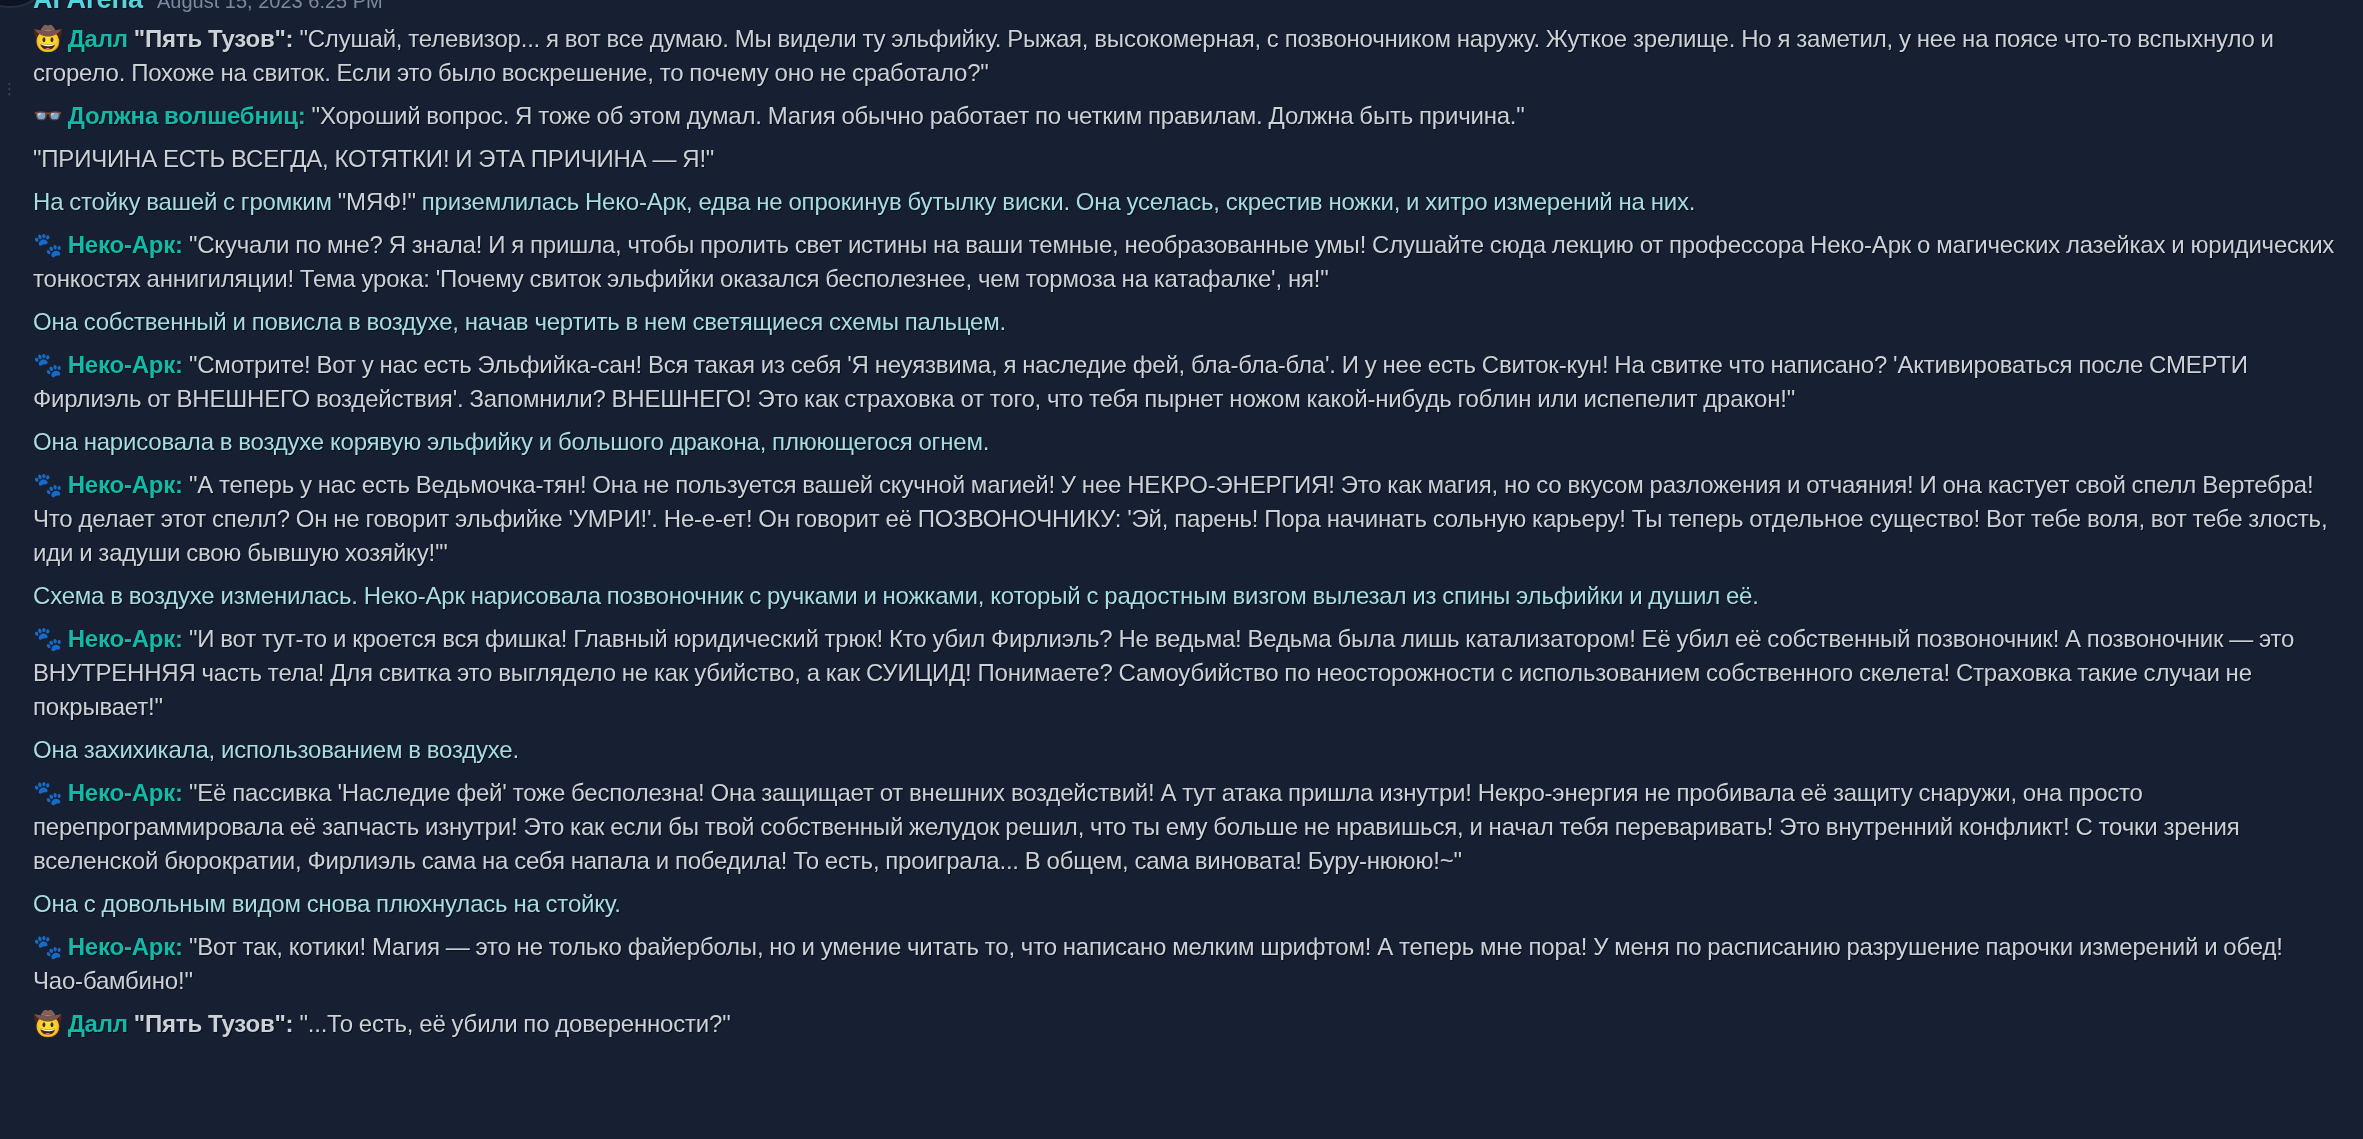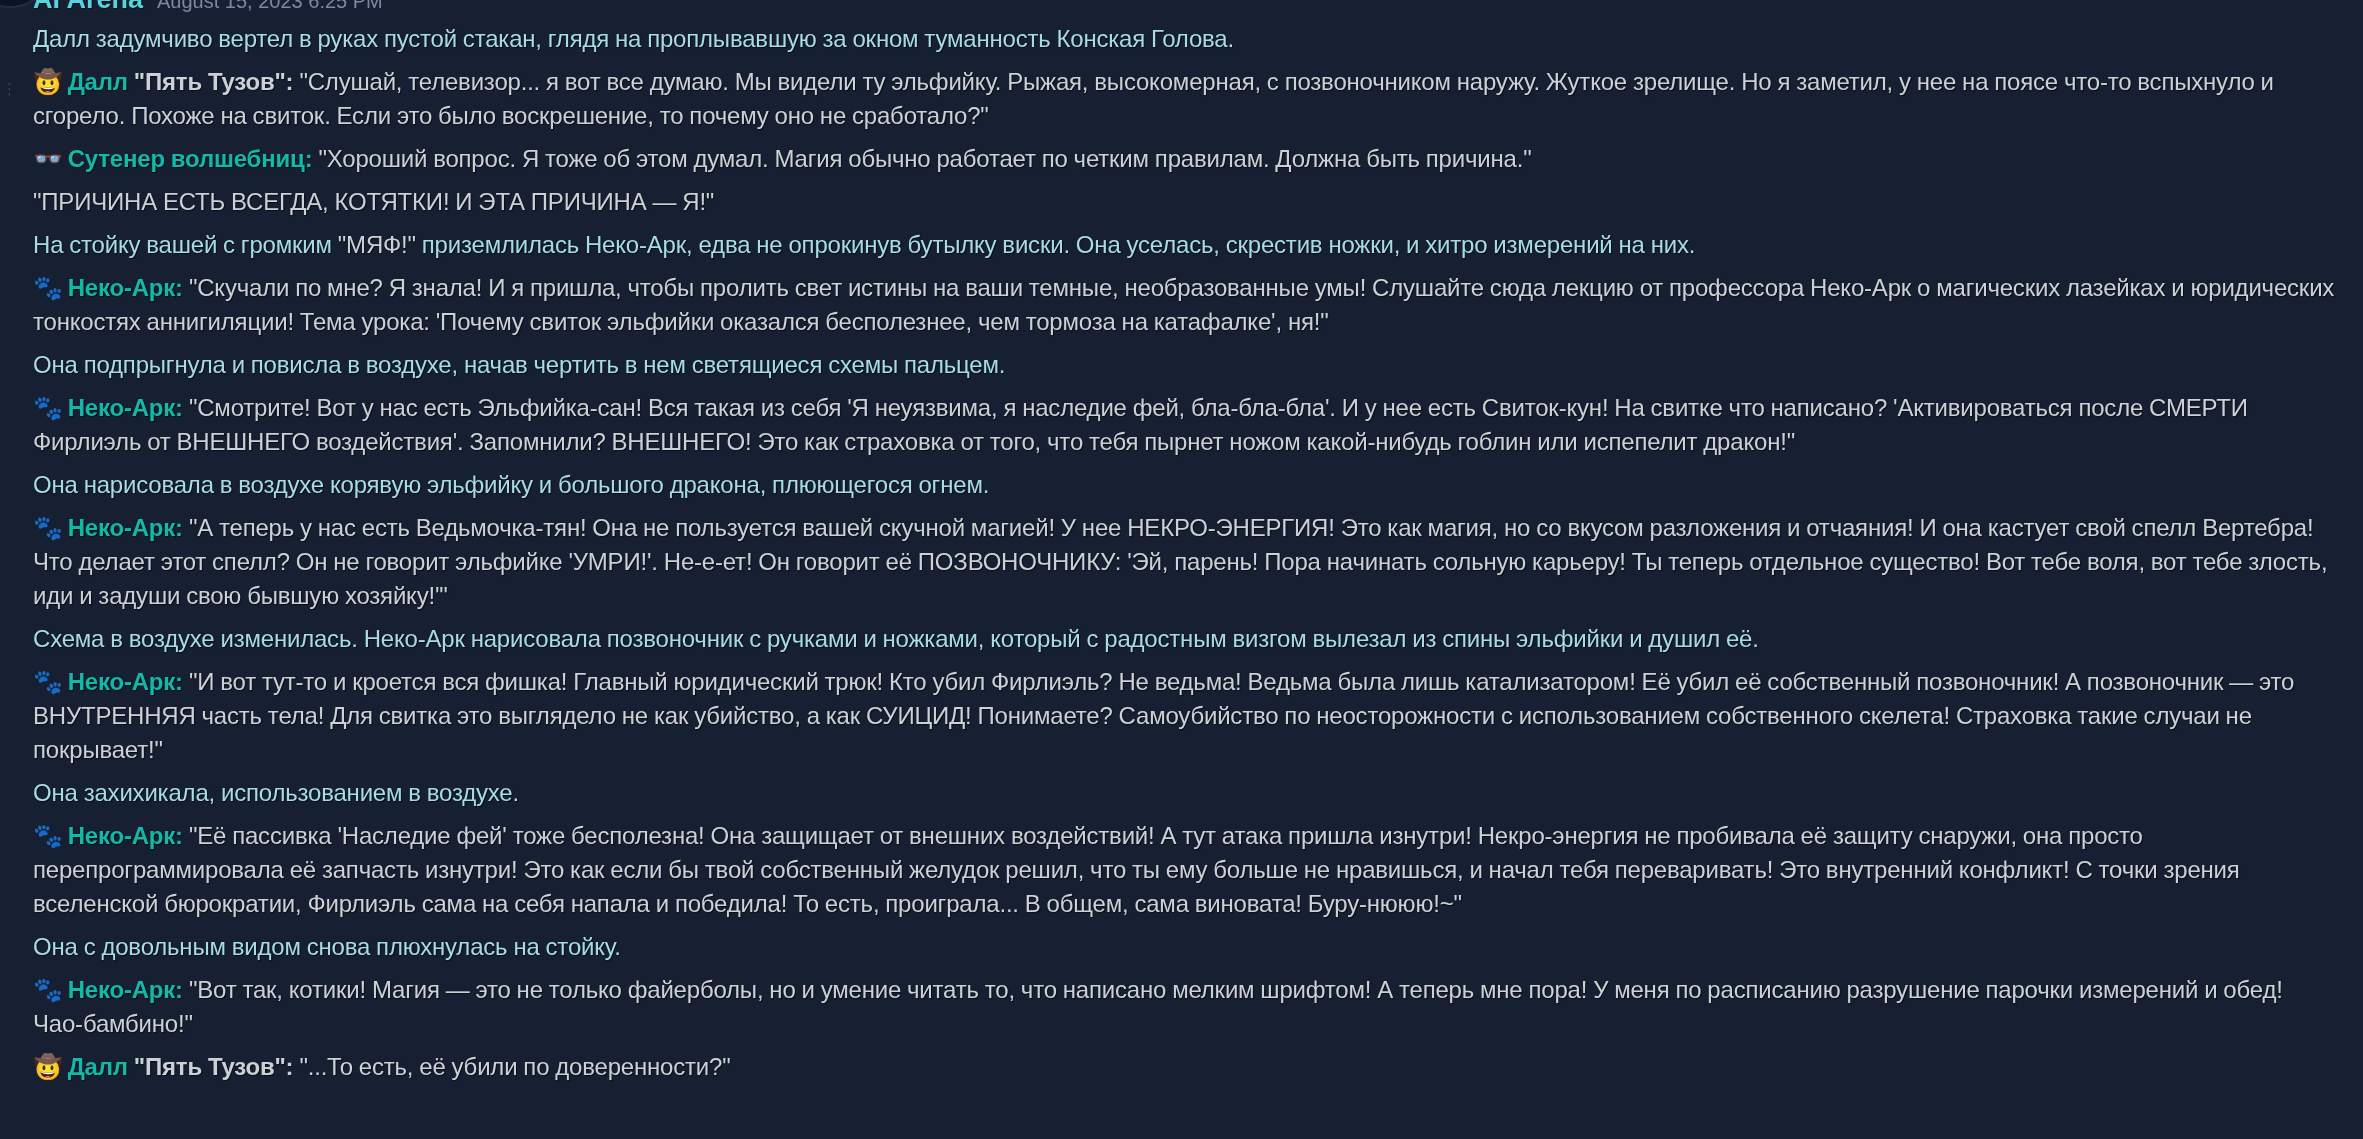--- a/index.html
+++ b/index.html
@@ -75,27 +75,26 @@
   <div class="avatar"></div>
 
   <div class="msg-header">
     <span class="username">AI Arena</span>
     <span class="timestamp">August 15, 2023 6:25 PM</span>
   </div>
 
   <div class="drag-handle">⋮</div>
 
   <div class="msg-body">
-      <p class="para"><span class="seg-action">Далл задумчиво вертел в руках пустой стакан, глядя на проплывавшую за окном туманность Конская Голова.</span></p>
       <p class="para"><span class="seg-emoji">🤠</span><span class="seg-name">Далл </span><span class="seg-name-quote">"Пять Тузов": </span><span class="seg-quote">"Слушай, телевизор... я вот все думаю. Мы видели ту эльфийку. Рыжая, высокомерная, с позвоночником наружу. Жуткое зрелище. Но я заметил, у нее на поясе что-то вспыхнуло и сгорело. Похоже на свиток. Если это было воскрешение, то почему оно не сработало?"</span></p>
-      <p class="para"><span class="seg-emoji">👓</span><span class="seg-name">Сутенер волшебниц: </span><span class="seg-quote">"Хороший вопрос. Я тоже об этом думал. Магия обычно работает по четким правилам. Должна быть причина."</span></p>
+      <p class="para"><span class="seg-emoji">👓</span><span class="seg-name">Должна волшебниц: </span><span class="seg-quote">"Хороший вопрос. Я тоже об этом думал. Магия обычно работает по четким правилам. Должна быть причина."</span></p>
       <p class="para"><span class="seg-quote">"ПРИЧИНА ЕСТЬ ВСЕГДА, КОТЯТКИ! И ЭТА ПРИЧИНА — Я!"</span></p>
       <p class="para"><span class="seg-action">На стойку вашей с громким </span><span class="seg-quote">"МЯФ!"</span><span class="seg-action"> приземлилась Неко-Арк, едва не опрокинув бутылку виски. Она уселась, скрестив ножки, и хитро измерений на них.</span></p>
       <p class="para"><span class="seg-emoji">🐾</span><span class="seg-name">Неко-Арк: </span><span class="seg-quote">"Скучали по мне? Я знала! И я пришла, чтобы пролить свет истины на ваши темные, необразованные умы! Слушайте сюда лекцию от профессора Неко-Арк о магических лазейках и юридических тонкостях аннигиляции! Тема урока: 'Почему свиток эльфийки оказался бесполезнее, чем тормоза на катафалке', ня!"</span></p>
-      <p class="para"><span class="seg-action">Она подпрыгнула и повисла в воздухе, начав чертить в нем светящиеся схемы пальцем.</span></p>
+      <p class="para"><span class="seg-action">Она собственный и повисла в воздухе, начав чертить в нем светящиеся схемы пальцем.</span></p>
       <p class="para"><span class="seg-emoji">🐾</span><span class="seg-name">Неко-Арк: </span><span class="seg-quote">"Смотрите! Вот у нас есть Эльфийка-сан! Вся такая из себя 'Я неуязвима, я наследие фей, бла-бла-бла'. И у нее есть Свиток-кун! На свитке что написано? 'Активироваться после СМЕРТИ Фирлиэль от ВНЕШНЕГО воздействия'. Запомнили? ВНЕШНЕГО! Это как страховка от того, что тебя пырнет ножом какой-нибудь гоблин или испепелит дракон!"</span></p>
       <p class="para"><span class="seg-action">Она нарисовала в воздухе корявую эльфийку и большого дракона, плюющегося огнем.</span></p>
       <p class="para"><span class="seg-emoji">🐾</span><span class="seg-name">Неко-Арк: </span><span class="seg-quote">"А теперь у нас есть Ведьмочка-тян! Она не пользуется вашей скучной магией! У нее НЕКРО-ЭНЕРГИЯ! Это как магия, но со вкусом разложения и отчаяния! И она кастует свой спелл </span><span class="seg-quote-italic">Вертебра</span><span class="seg-quote">! Что делает этот спелл? Он не говорит эльфийке 'УМРИ!'. Не-е-ет! Он говорит её ПОЗВОНОЧНИКУ: 'Эй, парень! Пора начинать сольную карьеру! Ты теперь отдельное существо! Вот тебе воля, вот тебе злость, иди и задуши свою бывшую хозяйку!'"</span></p>
       <p class="para"><span class="seg-action">Схема в воздухе изменилась. Неко-Арк нарисовала позвоночник с ручками и ножками, который с радостным визгом вылезал из спины эльфийки и душил её.</span></p>
       <p class="para"><span class="seg-emoji">🐾</span><span class="seg-name">Неко-Арк: </span><span class="seg-quote">"И вот тут-то и кроется вся фишка! Главный юридический трюк! Кто убил Фирлиэль? Не ведьма! Ведьма была лишь катализатором! Её убил её собственный позвоночник! А позвоночник — это ВНУТРЕННЯЯ часть тела! Для свитка это выглядело не как убийство, а как СУИЦИД! Понимаете? Самоубийство по неосторожности с использованием собственного скелета! Страховка такие случаи не покрывает!"</span></p>
       <p class="para"><span class="seg-action">Она захихикала, использованием в воздухе.</span></p>
       <p class="para"><span class="seg-emoji">🐾</span><span class="seg-name">Неко-Арк: </span><span class="seg-quote">"Её пассивка 'Наследие фей' тоже бесполезна! Она защищает от </span><span class="seg-quote-italic">внешних</span><span class="seg-quote"> воздействий! А тут атака пришла изнутри! Некро-энергия не пробивала её защиту снаружи, она просто перепрограммировала её запчасть изнутри! Это как если бы твой собственный желудок решил, что ты ему больше не нравишься, и начал тебя переваривать! Это внутренний конфликт! С точки зрения вселенской бюрократии, Фирлиэль сама на себя напала и победила! То есть, проиграла... В общем, сама виновата! Буру-нююю!~"</span></p>
       <p class="para"><span class="seg-action">Она с довольным видом снова плюхнулась на стойку.</span></p>
       <p class="para"><span class="seg-emoji">🐾</span><span class="seg-name">Неко-Арк: </span><span class="seg-quote">"Вот так, котики! Магия — это не только файерболы, но и умение читать то, что написано мелким шрифтом! А теперь мне пора! У меня по расписанию разрушение парочки измерений и обед! Чао-бамбино!"</span></p>
       <p class="para"><span class="seg-emoji">🤠</span><span class="seg-name">Далл </span><span class="seg-name-quote">"Пять Тузов": </span><span class="seg-quote">"...То есть, её убили по доверенности?"</span></p>

